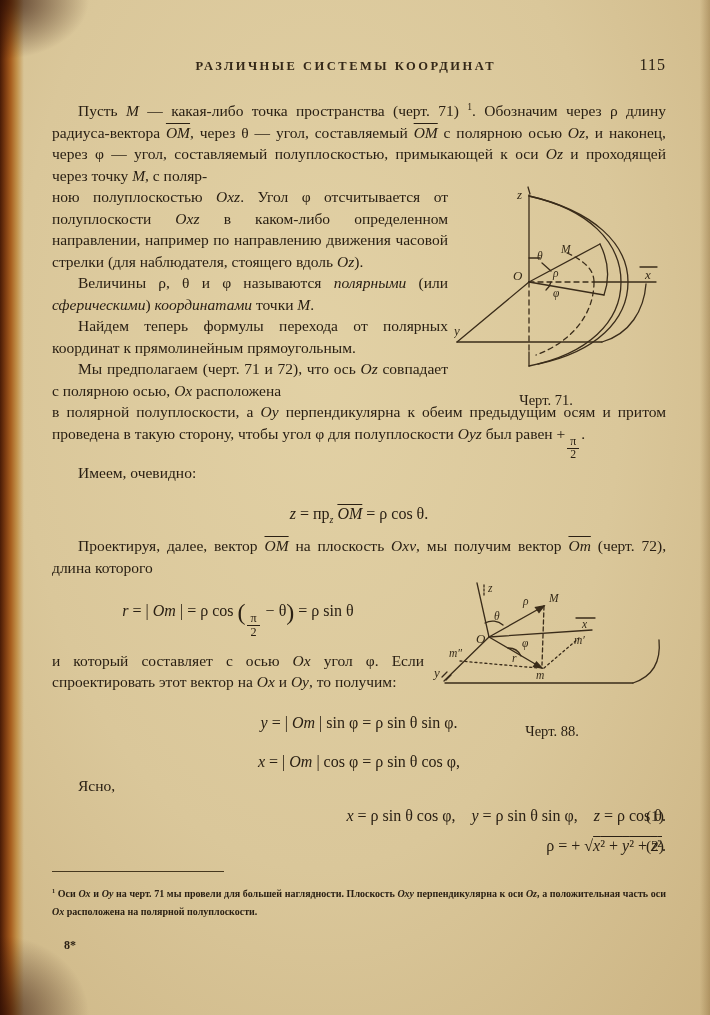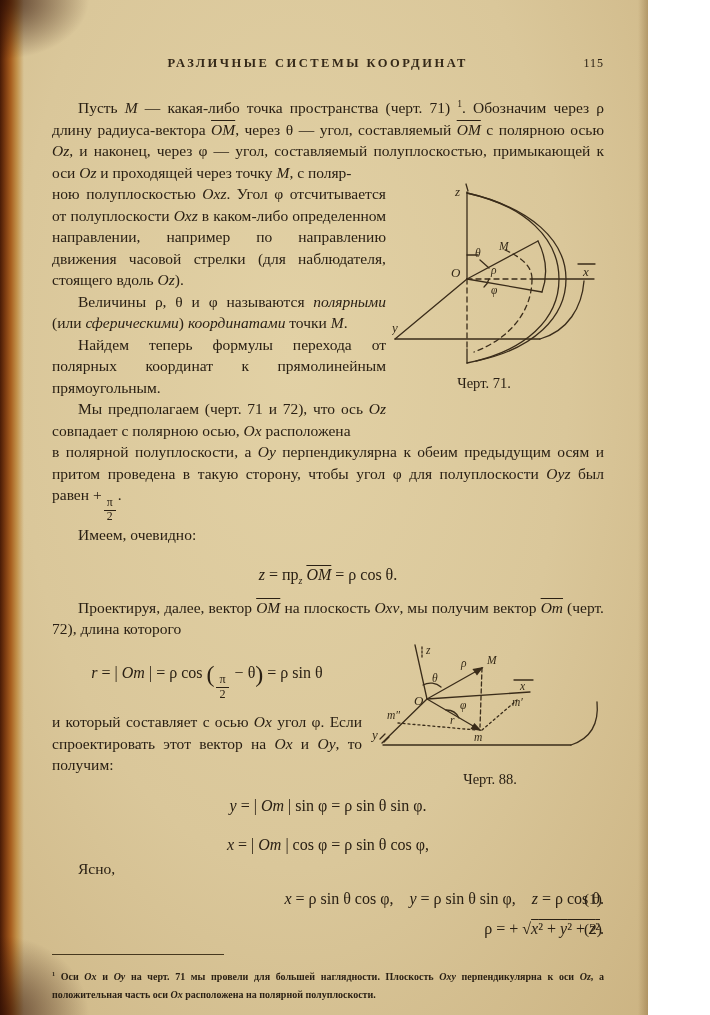--- a/index.html
+++ b/index.html
@@ -1,45 +1,45 @@
 <!DOCTYPE html>
 <html><head>
 <meta charset="utf-8">
 <style>
   html,body{margin:0;padding:0;}
   .page{
-    position:relative;width:648px;height:1015px;overflow:hidden;
+    position:relative;width:710px;height:1015px;overflow:hidden;
     background:radial-gradient(ellipse at 45% 35%, #e2d1a5 0%, #dac79a 55%, #ccb483 100%);
     font-family:"Liberation Serif", serif;
     color:#2a2014;
   }
   .spine{
     position:absolute;left:0;top:0;bottom:0;width:24px;
     background:linear-gradient(to right,#491c07 0%,#7c3b10 22%,#a85f1f 45%,#c1914a 70%,rgba(218,199,154,0) 100%);
   }
   .corner-top{position:absolute;left:0;top:0;width:90px;height:60px;
     background:radial-gradient(ellipse at 0% 0%, rgba(46,14,4,.8) 0%, rgba(46,14,4,0) 70%);}
   .corner-bot{position:absolute;left:0;bottom:0;width:90px;height:80px;
     background:radial-gradient(ellipse at 0% 100%, rgba(46,14,4,.7) 0%, rgba(46,14,4,0) 70%);}
   .edge-right{position:absolute;right:0;top:0;bottom:0;width:10px;
     background:linear-gradient(to left, rgba(120,85,35,.35), rgba(120,85,35,0));}
   .content{position:relative;padding:56px 44px 0 52px;}
   .running-head{display:flex;align-items:baseline;margin-bottom:22px;}
   .rh-title{flex:1;text-align:center;font-size:12.5px;font-weight:bold;letter-spacing:2.5px;color:#342818;}
-  .rh-page{font-size:12px;color:#2a2014;letter-spacing:1px;}
+  .rh-page{font-size:16px;color:#2a2014;letter-spacing:1px;}
   p.para{margin:0;text-align:justify;font-size:15.5px;line-height:21.5px;}
   .indent{text-indent:26px;}
   .narrow{position:relative;}
   .n1{margin-right:218px;}
   .n2{margin-right:242px;}
   .fig{position:absolute;text-align:center;}
   .fig71{right:-218px;top:-4px;width:212px;}
   .fig72{right:-248px;top:-22px;width:240px;}
   .fig svg{display:block;}
-  .caption{font-size:14.5px;margin-top:2px;color:#2a2014;}
+  .caption{font-size:14.5px;margin-top:16px;color:#2a2014;}
   .fig71 .caption{margin-right:28px;}
   .eq{text-align:center;font-size:16px;margin:21px 0 10px;}
   .eqrow{position:relative;text-align:right;font-size:16px;margin:11px 0 12px;}
   .eqnum{position:absolute;right:2px;top:50%;transform:translateY(-50%);font-size:15.5px;}
   .ov{text-decoration:overline;}
   sup{font-size:0.62em;}
   sub{font-size:0.62em;}
   .frac{display:inline-flex;flex-direction:column;align-items:center;vertical-align:-0.5em;line-height:1.1;font-size:0.76em;margin:0 2px;}
   .frac .num{border-bottom:1px solid #2a2014;padding:0 3px;}
   .bigp{font-size:1.5em;vertical-align:-0.18em;font-weight:300;}

